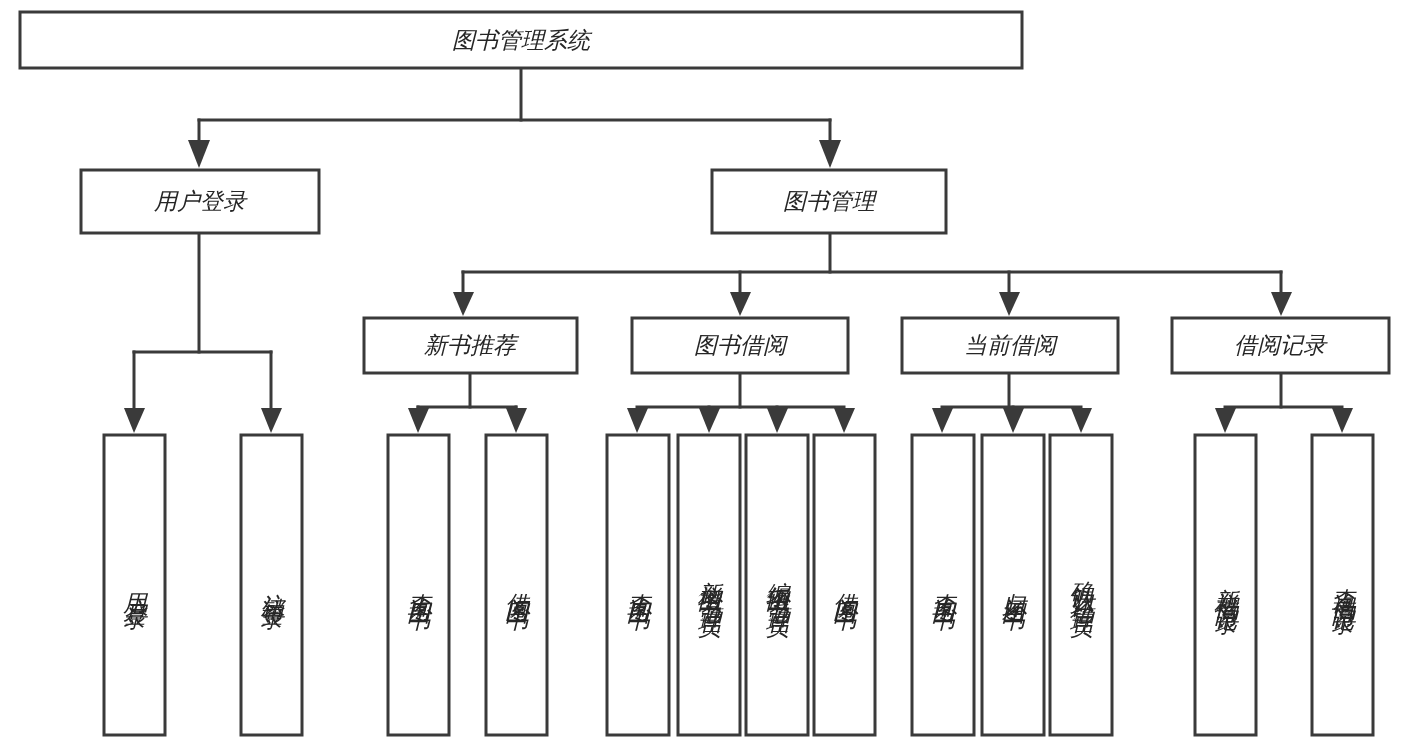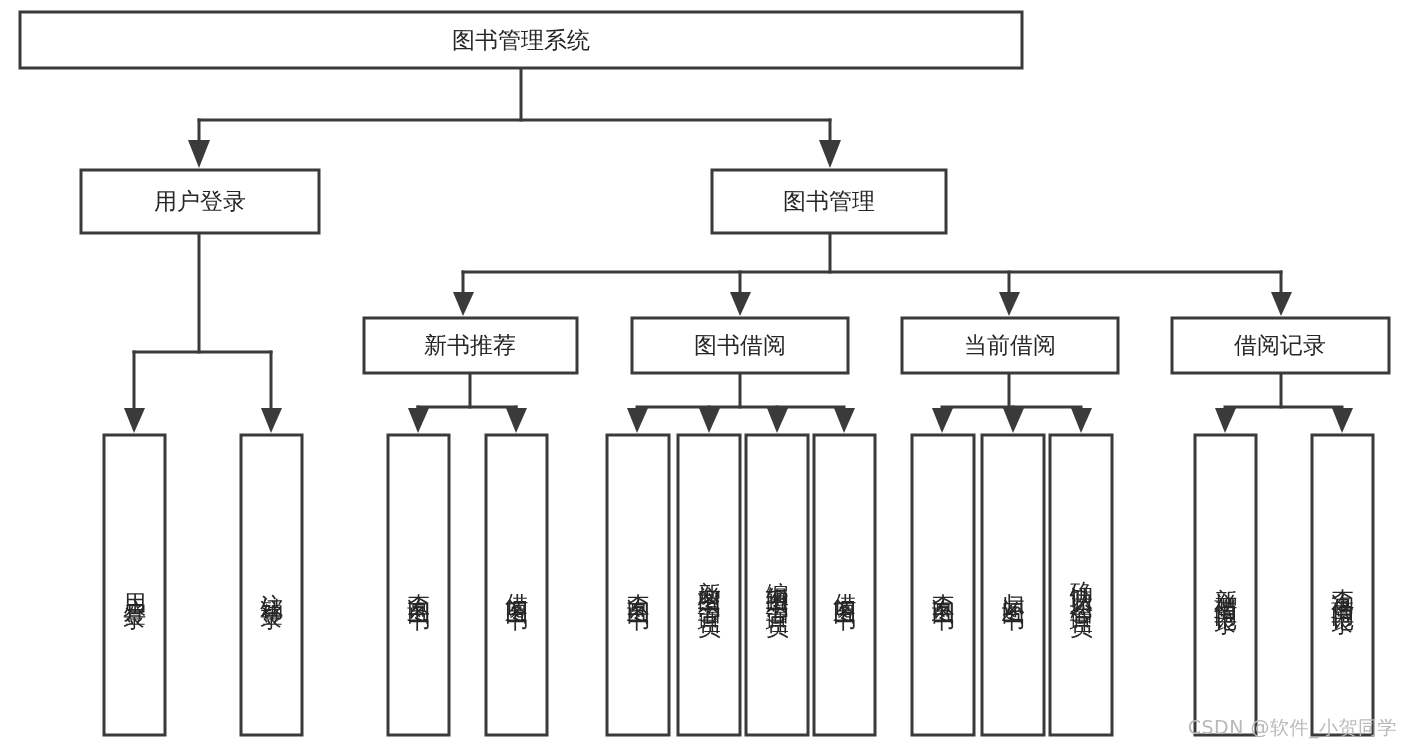--- a/index.html
+++ b/index.html
@@ -7,20 +7,21 @@
     padding: 0;
     background: #ffffff;
   }
   #stage {
     position: relative;
     width: 1405px;
     height: 747px;
     background: #ffffff;
     font-family: "DejaVu Sans", "Liberation Sans", sans-serif;
     overflow: hidden;
+    font-style: italic;
   }
   svg#diagram {
     position: absolute;
     left: 0;
     top: 0;
     width: 1405px;
     height: 747px;
     display: block;
   }
   .node-box {
@@ -240,15 +241,14 @@
         <span class="vert-label">确认归还（管理员）</span>
       </div>
       <div class="vert-label-wrap" style="left: 1195px; top: 435px; width: 61px; height: 300px;">
         <span class="vert-label">新增借阅记录</span>
       </div>
       <div class="vert-label-wrap" style="left: 1312px; top: 435px; width: 61px; height: 300px;">
         <span class="vert-label">查询借阅记录</span>
       </div>
     </div>
 
-  <div class="watermark">CSDN @软件_小贺同学</div>
 
 </div>
 
 </body></html>

